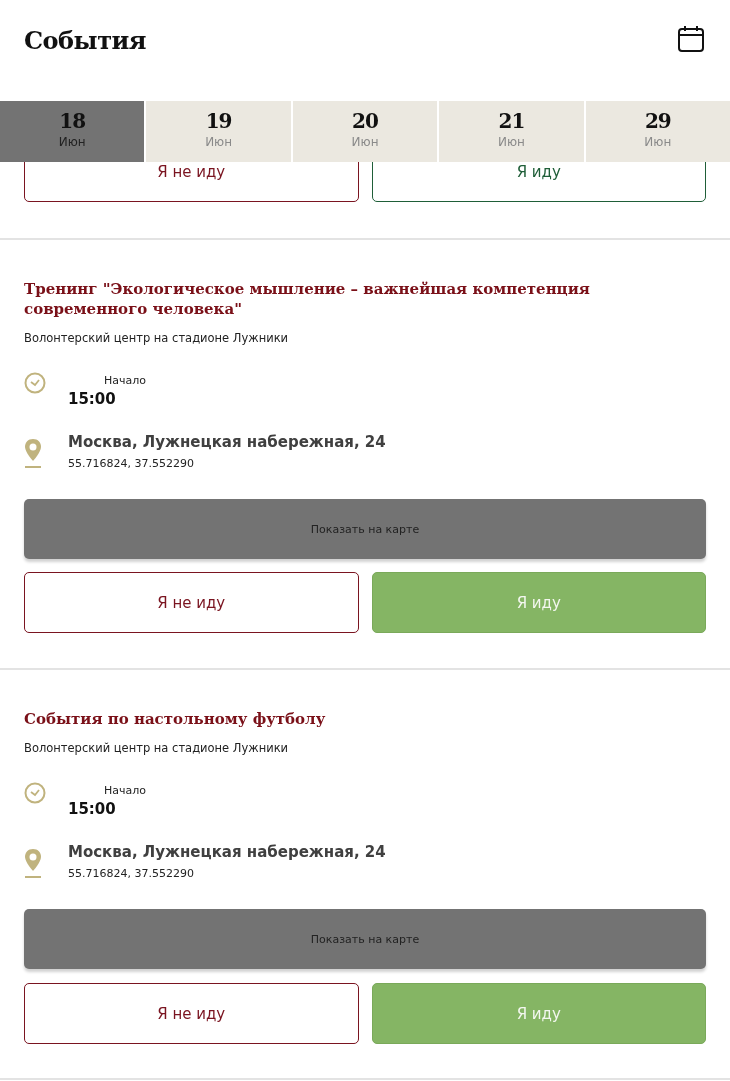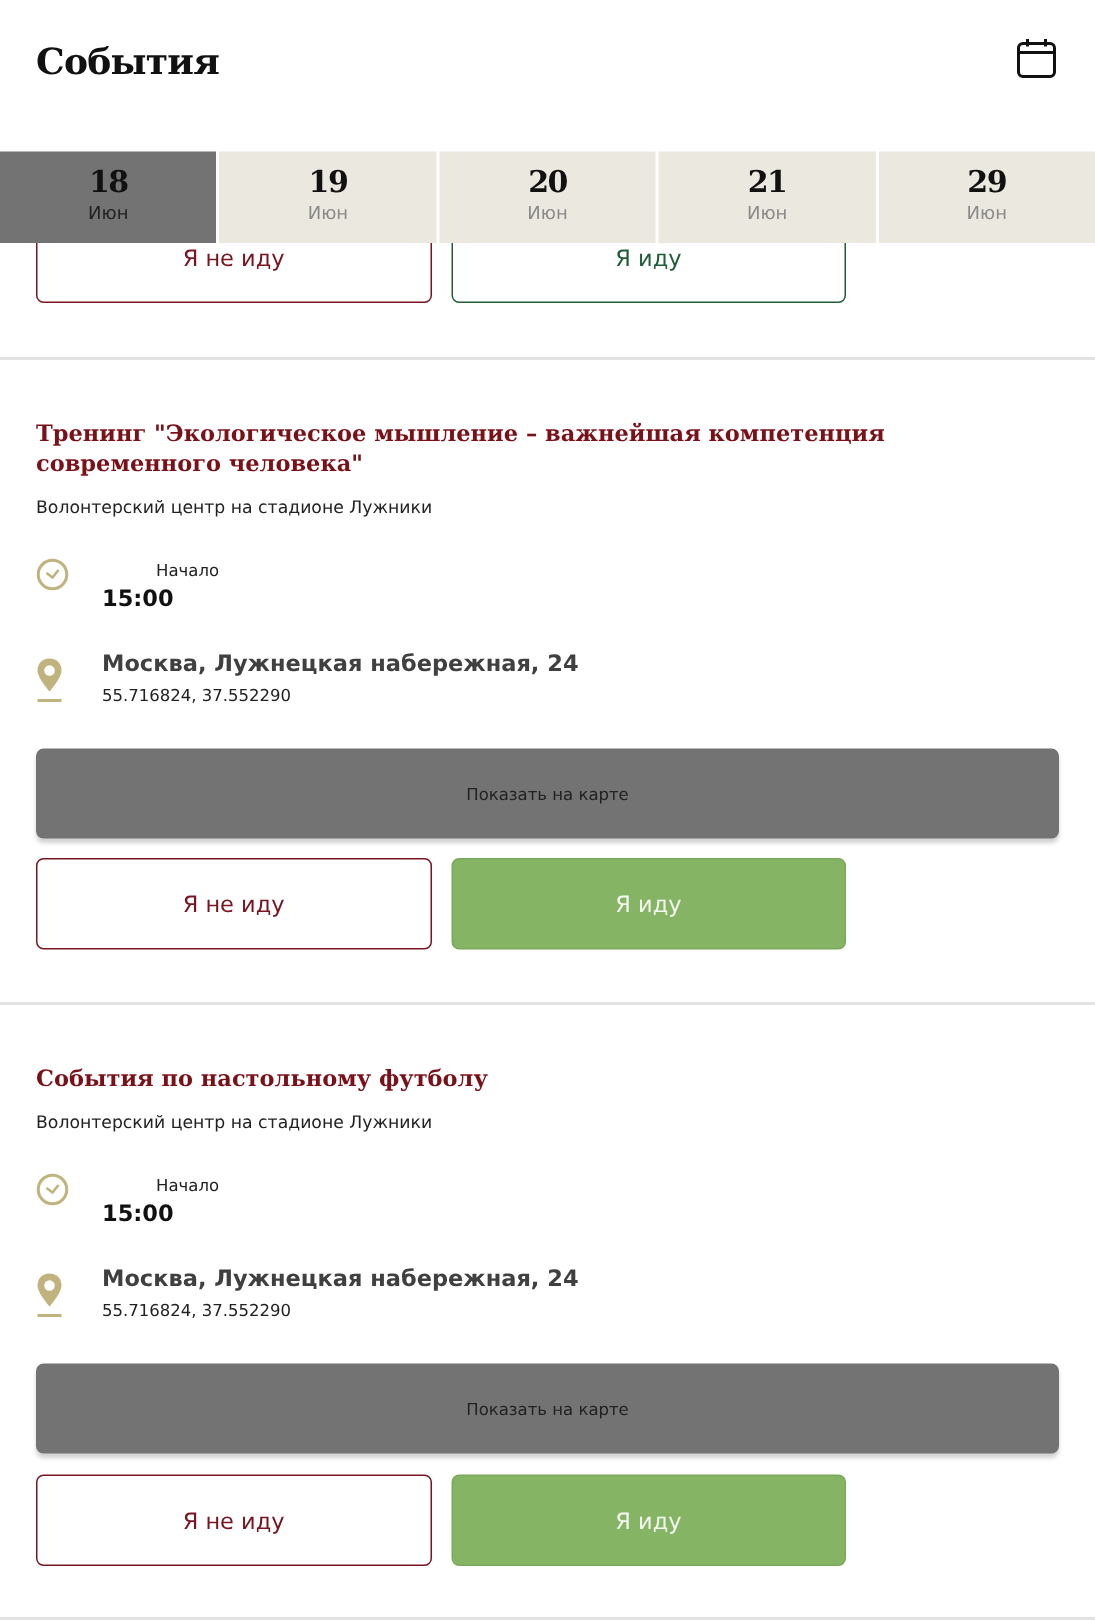--- a/index.html
+++ b/index.html
@@ -12,21 +12,21 @@
 
     .day-tabs { position: absolute; left: 0; top: 101px; width: 730px; height: 61px; display: flex; gap: 2px; background: #fff; z-index: 5; }
     .day-tab { flex: 1; height: 61px; background: #ebe8e0; display: flex; flex-direction: column; align-items: center; justify-content: flex-start; cursor: pointer; }
     .day-tab.active { background: #737373; }
     .day-num { margin-top: 8px; font-family: "DejaVu Serif", serif; font-weight: bold; font-size: 20px; color: #111; letter-spacing: -1px; }
     .day-month { margin-top: 2px; font-size: 12px; color: #8a8a8a; }
     .day-tab.active .day-month { color: #222; }
 
     .content { position: absolute; left: 0; top: 0; width: 730px; }
 
-    .btn-row { position: absolute; left: 24px; width: 540px; height: 61px; display: flex; gap: 13px; }
+    .btn-row { position: absolute; left: 24px; width: 682px; height: 61px; display: flex; gap: 13px; }
     .btn { flex: 1; border-radius: 5px; display: flex; align-items: center; justify-content: center; font-size: 15px; cursor: pointer; }
     .btn-no { border: 1.5px solid #7a1420; color: #7a1420; background: #fff; }
     .btn-yes-outline { border: 1.5px solid #1f5e38; color: #1f5e38; background: #fff; }
     .btn-yes-filled { background: #85b564; color: #f3f7ef; border: 1px solid #7aa95a; }
 
     .separator { position: absolute; left: 0; width: 730px; height: 2px; background: #e3e3e3; }
 
     .event { position: absolute; left: 0; width: 730px; }
     .event-title { position: absolute; left: 24px; width: 660px; font-family: "DejaVu Serif", serif; font-size: 15px; font-weight: bold; color: #7a1018; line-height: 20px; }
     .event-org { position: absolute; left: 24px; font-size: 11.5px; color: #222; }

